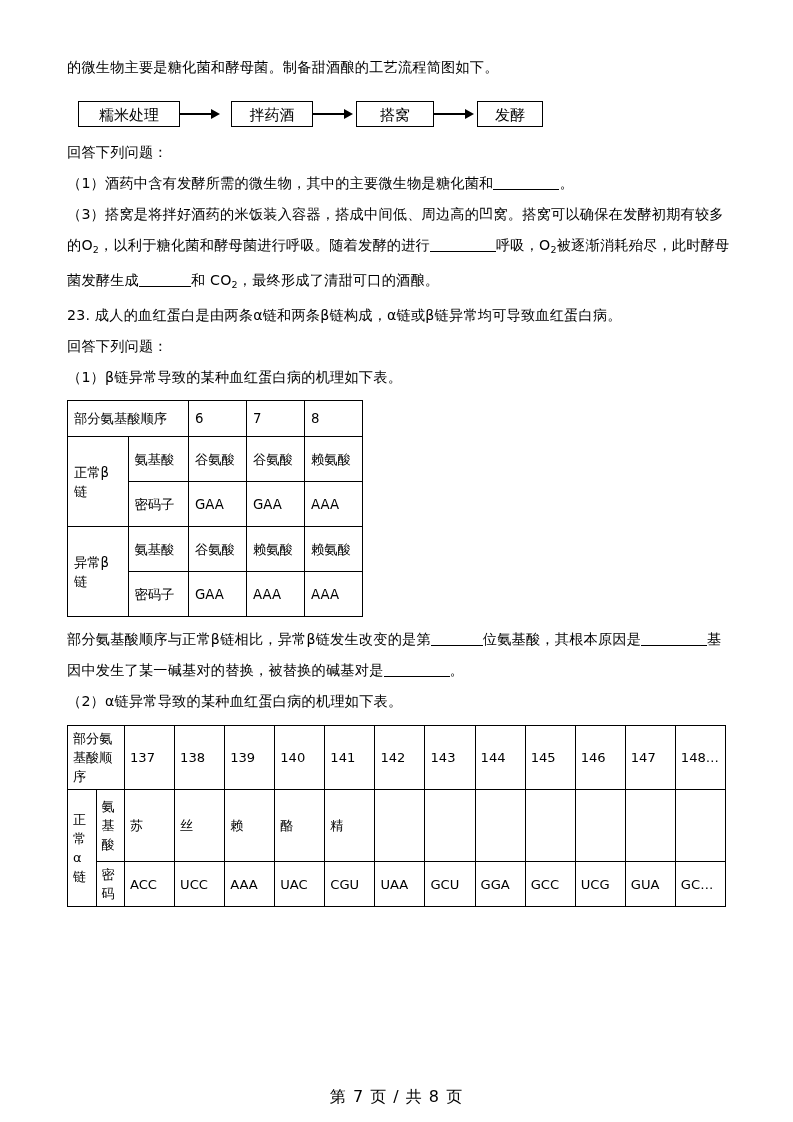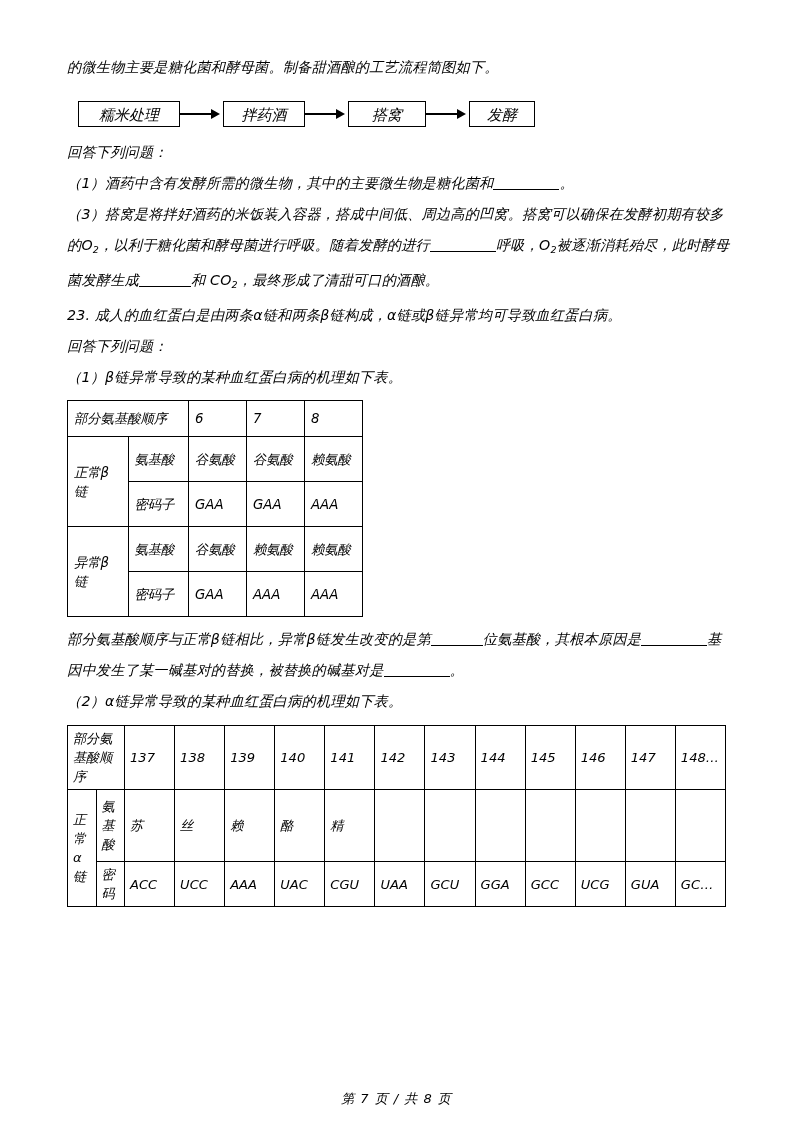--- a/index.html
+++ b/index.html
@@ -15,21 +15,20 @@
     font-family: "DejaVu Sans", "Liberation Sans", sans-serif;
     color: #000000;
     overflow: hidden;
   }
   .page {
     position: relative;
     width: 793px;
     height: 1122px;
     box-sizing: border-box;
     padding: 52px 62px 3px 67px;
-    font-style: italic;
   }
   .para {
     font-size: 14.2px;
     line-height: 31px;
     margin: 0;
     letter-spacing: 0.2px;
     white-space: normal;
   }
 
   
@@ -43,21 +42,21 @@
     border: 1.4px solid #000;
     font-size: 15px;
     text-align: center;
     line-height: 26px;
     height: 26px;
     box-sizing: border-box;
     padding: 0 8px;
     white-space: nowrap;
   }
   .flow-box.b1 { width: 102px; }
-  .flow-box.b2 { width: 82px; }
+  .flow-box.b2 { width: 82px; margin-left: 8px; }
   .flow-box.b3 { width: 78px; }
   .flow-box.b4 { width: 66px; }
   .arrow {
     width: 43px;
     height: 10px;
     position: relative;
     flex: 0 0 auto;
   }
   .arrow .shaft {
     position: absolute;
@@ -128,21 +127,21 @@
   .tbl2 .aarow td { height: 72px; }
   .tbl2 .cdrow td { height: 44px; }
   .tbl2 td.num { text-align: left; margin-top: 40px; }
 
   .footer {
     position: absolute;
     left: 0;
     bottom: 14px;
     width: 793px;
     text-align: center;
-    font-size: 13px;
+    font-size: 16px;
     letter-spacing: 1px;
   }
 </style>
 </head>
 <body>
 
 <div class="page">
 
   <p class="para">的微生物主要是糖化菌和酵母菌。制备甜酒酿的工艺流程简图如下。</p>
 

